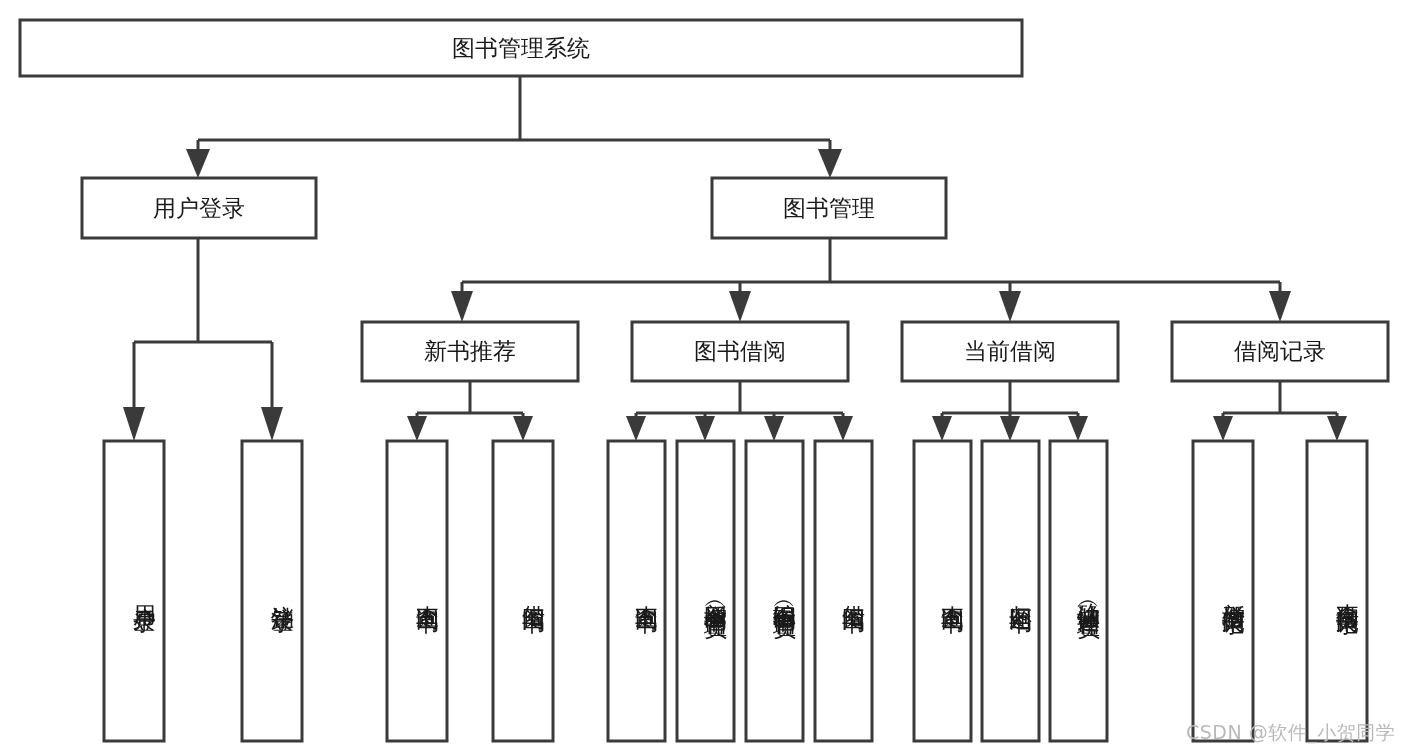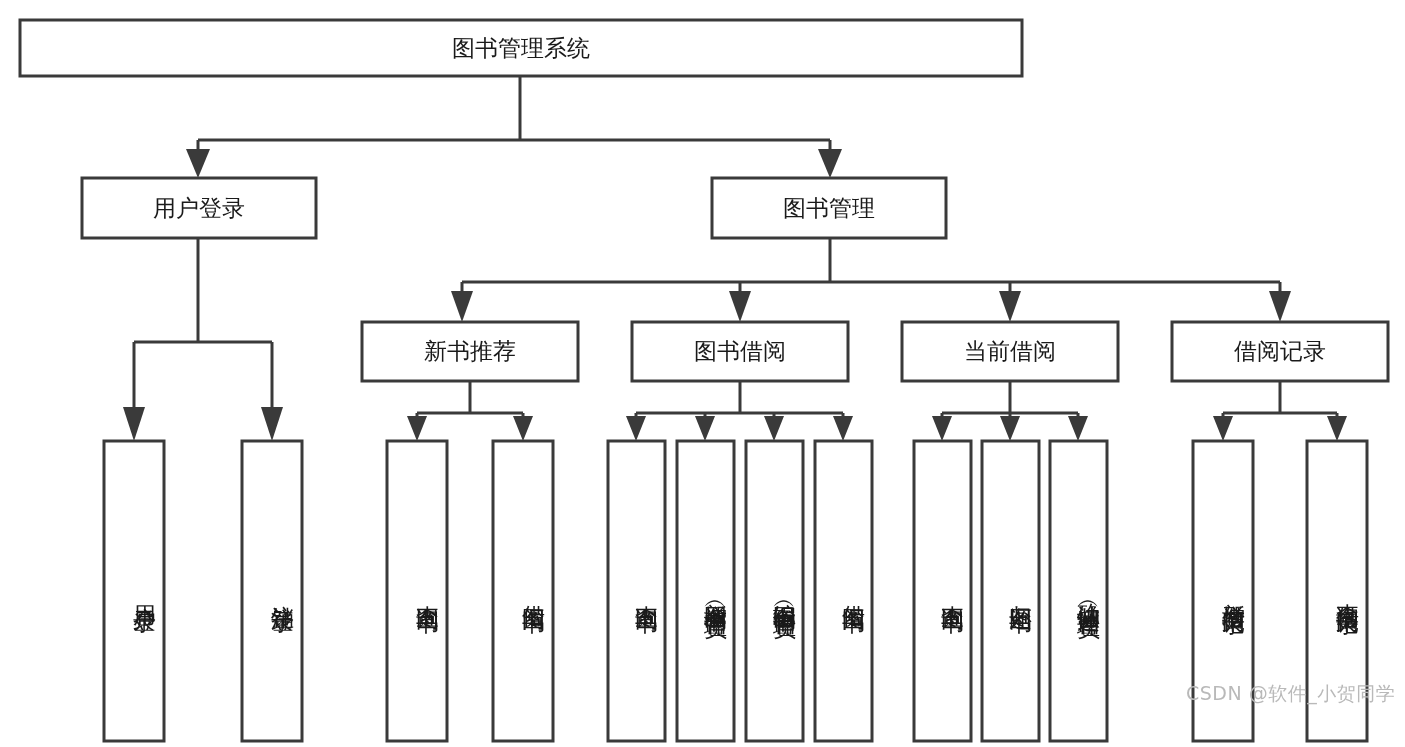--- a/index.html
+++ b/index.html
@@ -59,21 +59,21 @@
     line-height: 1.06;
     color: #1a1a1a;
     letter-spacing: 2px;
     white-space: nowrap;
     text-align: center;
     pointer-events: none;
   }
   .watermark {
     position: absolute;
     left: 1186px;
-    top: 675px;
+    top: 714px;
     font-family: "DejaVu Sans", "Liberation Sans", sans-serif;
     font-size: 19px;
     color: #b9b9b9;
     white-space: nowrap;
     letter-spacing: 0.5px;
   }
 </style>
 </head>
 <body>
 

